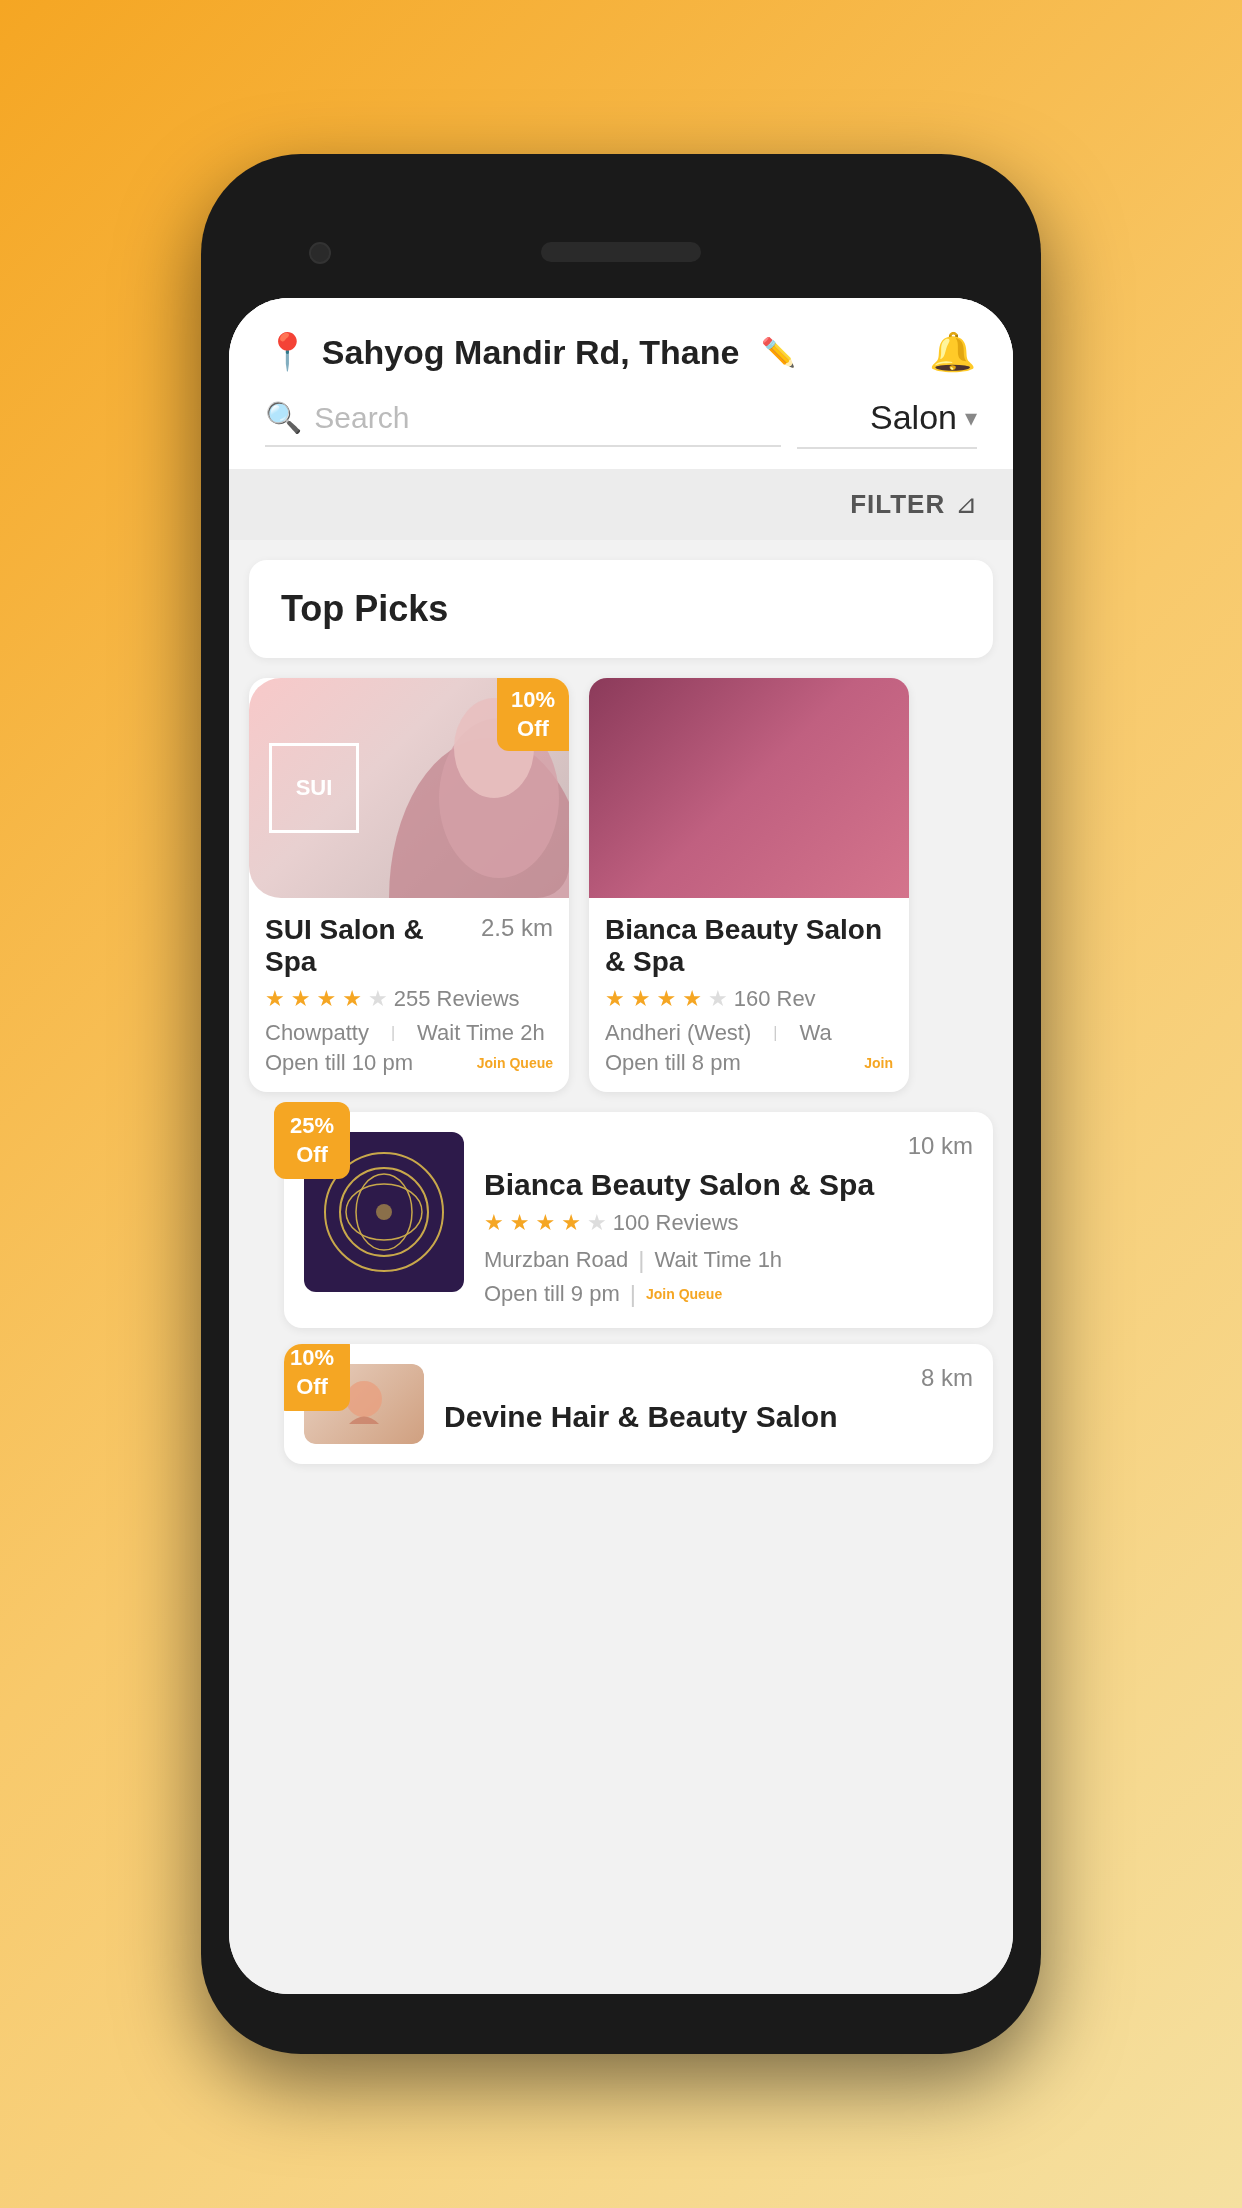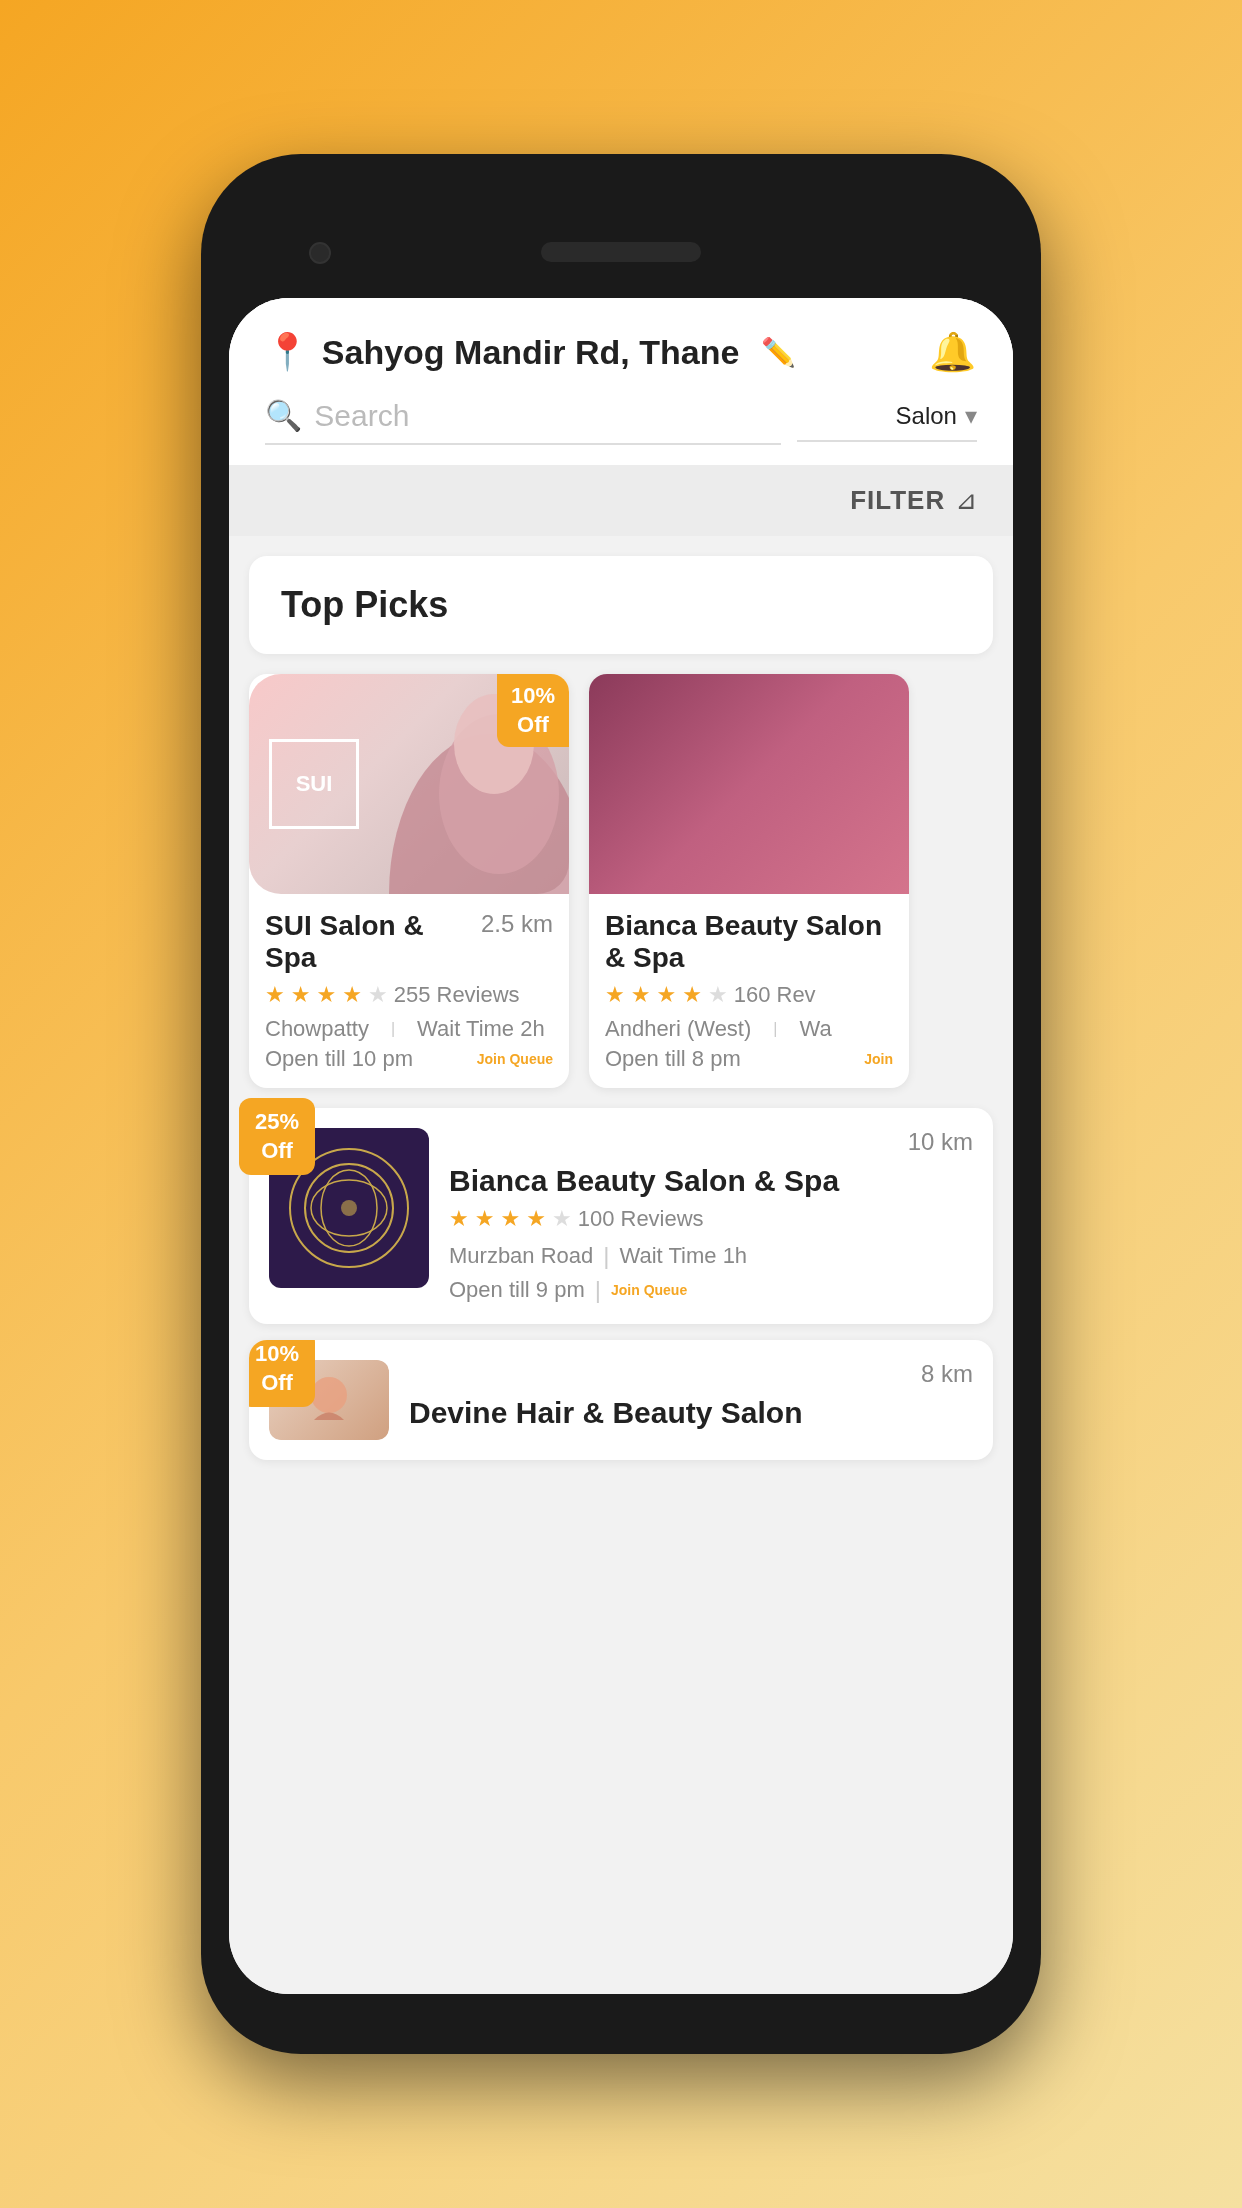--- a/index.html
+++ b/index.html
@@ -130,21 +130,21 @@
     .category-dropdown {
       display: flex;
       align-items: center;
       gap: 8px;
       border-bottom: 2px solid #ddd;
       padding-bottom: 10px;
       min-width: 180px;
       justify-content: flex-end;
     }
     .category-text {
-      font-size: 24px;
+      font-size: 34px;
       color: #222;
       font-weight: 500;
       text-align: center;
     }
     .chevron-icon {
       color: #888;
       font-size: 24px;
     }
     
     .filter-bar {
@@ -306,20 +306,21 @@
       font-size: 14px;
       color: #f5a623;
       font-weight: 700;
     }
     
     .vertical-cards {
       padding: 0 20px;
       display: flex;
       flex-direction: column;
       gap: 16px;
+      margin-left: 35px;
     }
     .salon-card-vertical {
       background: #fff;
       border-radius: 18px;
       padding: 20px;
       box-shadow: 0 2px 10px rgba(0,0,0,0.07);
       display: flex;
       gap: 20px;
       position: relative;
       overflow: visible;

